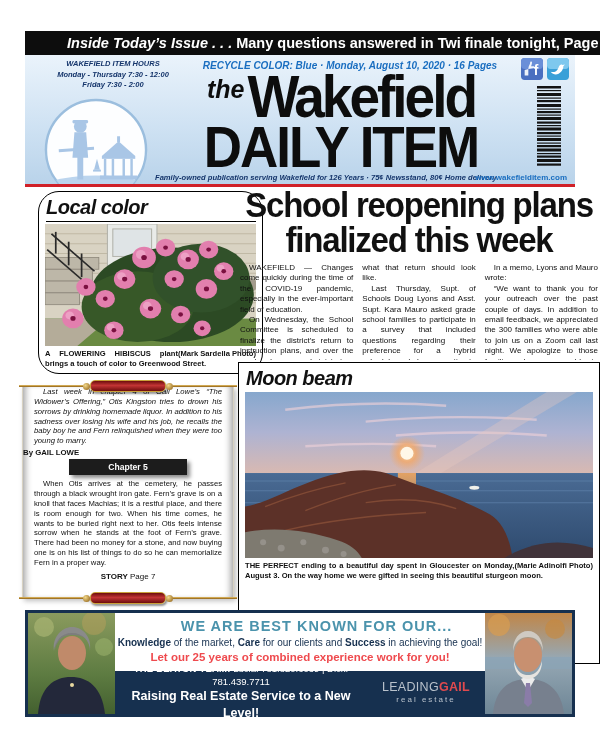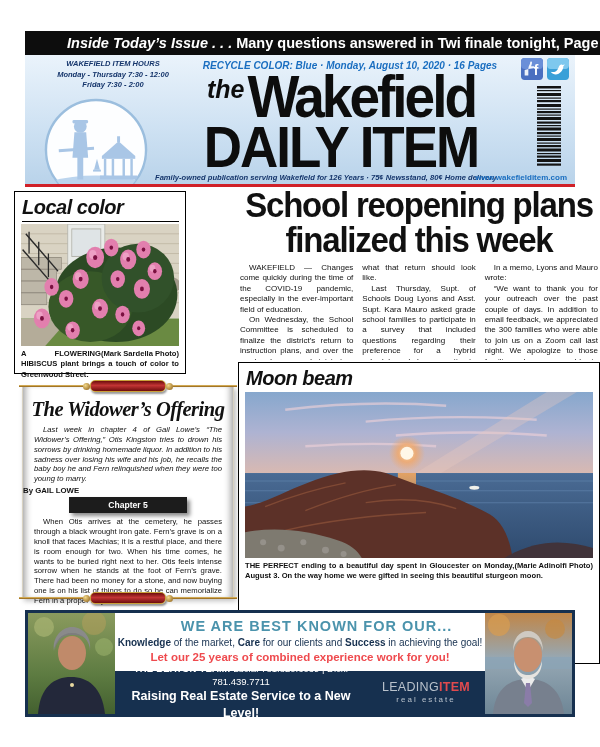--- a/index.html
+++ b/index.html
@@ -26,21 +26,21 @@
   .mh2{font-weight:bold;font-size:53px;letter-spacing:-2px;margin-top:-4px;transform:scaleY(1.08);}
   .tagline{position:absolute;left:130px;bottom:2px;width:330px;color:#15356b;
     font-size:7.6px;font-weight:bold;font-style:italic;white-space:nowrap;}
   .website{position:absolute;right:8px;bottom:2px;color:#1a6ec0;font-size:8px;font-weight:bold;}
   .social{position:absolute;right:6px;top:3px;display:flex;gap:4px;}
   .social svg{width:22px;height:22px;}
   .barcode{position:absolute;right:14px;top:31px;width:24px;height:82px;}
   .red-rule{position:absolute;left:25px;top:184px;width:550px;height:3px;background:#d02028;}
   
   .feature-box{position:absolute;background:#fff;border:1.5px solid #000;box-sizing:border-box;padding:4px 6px;}
-  .local-box{left:14px;top:191px;width:172px;height:183px;}
+  .local-box{left:38px;top:191px;width:225px;height:183px;border-radius:21px;}
   .moon-box{left:238px;top:362px;width:362px;height:302px;}
   .box-title{font-style:italic;font-weight:bold;font-size:20px;letter-spacing:-0.5px;margin:0 0 2px 1px;}
   .local-box .box-title{border-bottom:1.5px solid #000;padding-bottom:2px;}
   .photo{display:block;width:100%;}
   .caption{font-size:7.6px;font-weight:bold;line-height:1.35;margin-top:3px;text-align:justify;}
   .caption .credit{float:right;}
   
   .headline{position:absolute;left:238px;top:189px;width:362px;text-align:center;
     font-size:33px;line-height:34px;font-weight:bold;letter-spacing:-1.2px;transform:scaleY(1.05);}
   .article{position:absolute;left:240px;top:263px;width:358px;height:97px;display:flex;gap:9px;overflow:hidden;}
@@ -293,21 +293,20 @@
 </div>
 
 <div class="widower">
   <div class="rod top">
     <div class="bar"></div>
       <div class="cap"></div>
       <div class="cyl"></div>
       <div class="cap"></div>
       <div class="bar"></div>
   </div>
-  <div class="w-title">The Widower’s Offering</div>
   <p class="w-intro">Last week in chapter 4 of Gail Lowe’s “The Widower’s Offering,” Otis Kingston tries to drown his sorrows by drinking homemade liquor. In addition to his sadness over losing his wife and his job, he recalls the baby boy he and Fern relinquished when they were too young to marry.</p>
   <div class="w-byline">By GAIL LOWE</div>
   <div class="w-chapter">Chapter 5</div>
   <p class="w-body">When Otis arrives at the cemetery, he passes through a black wrought iron gate. Fern’s grave is on a knoll that faces Machias; it is a restful place, and there is room enough for two. When his time comes, he wants to be buried right next to her. Otis feels intense sorrow when he stands at the foot of Fern’s grave. There had been no money for a stone, and now buying one is on his list of things to do so he can memorialize Fern in a proper way.</p>
   <div class="w-jump"><b>STORY</b><span> Page 7</span></div>
   <div class="rod bottom">
     <div class="bar"></div>
       <div class="cap"></div>
       <div class="cyl"></div>
       <div class="cap"></div>
@@ -405,21 +404,21 @@
       <div class="ad-h">WE ARE BEST KNOWN FOR OUR...</div>
       <div class="ad-l2"><b>Knowledge</b><span> of the market, </span><b>Care</b><span> for our clients and </span><b>Success</b><span> in achieving the goal!</span></div>
       <div class="ad-l3">Let our 25 years of combined experience work for you!</div>
     </div>
     <div class="ad-navy">
       <div class="team">
         <div class="team-l1"><b>THE BEATON TEAM:</b><span> Lucia: 781.820.6039 | Dick: 781.439.7711</span></div>
         <div class="team-l2">Raising Real Estate Service to a New Level!</div>
       </div>
       <div class="le-logo">
-        <div class="le-top"><span class="le-leading">LEADING</span><span class="le-edge">ITEM</span></div>
+        <div class="le-top"><span class="le-leading">LEADING</span><span class="le-edge">GAIL</span></div>
         <div class="le-sub">real estate</div>
       </div>
     </div>
   </div>
   <div class="ad-photo">
     <svg viewBox="0 0 87 101" preserveAspectRatio="none">
       <defs>
           <linearGradient id="pk2" x1="0" y1="0" x2="0" y2="1">
             <stop offset="0" stop-color="#c08648"></stop>
             <stop offset="0.45" stop-color="#96a8b4"></stop>

